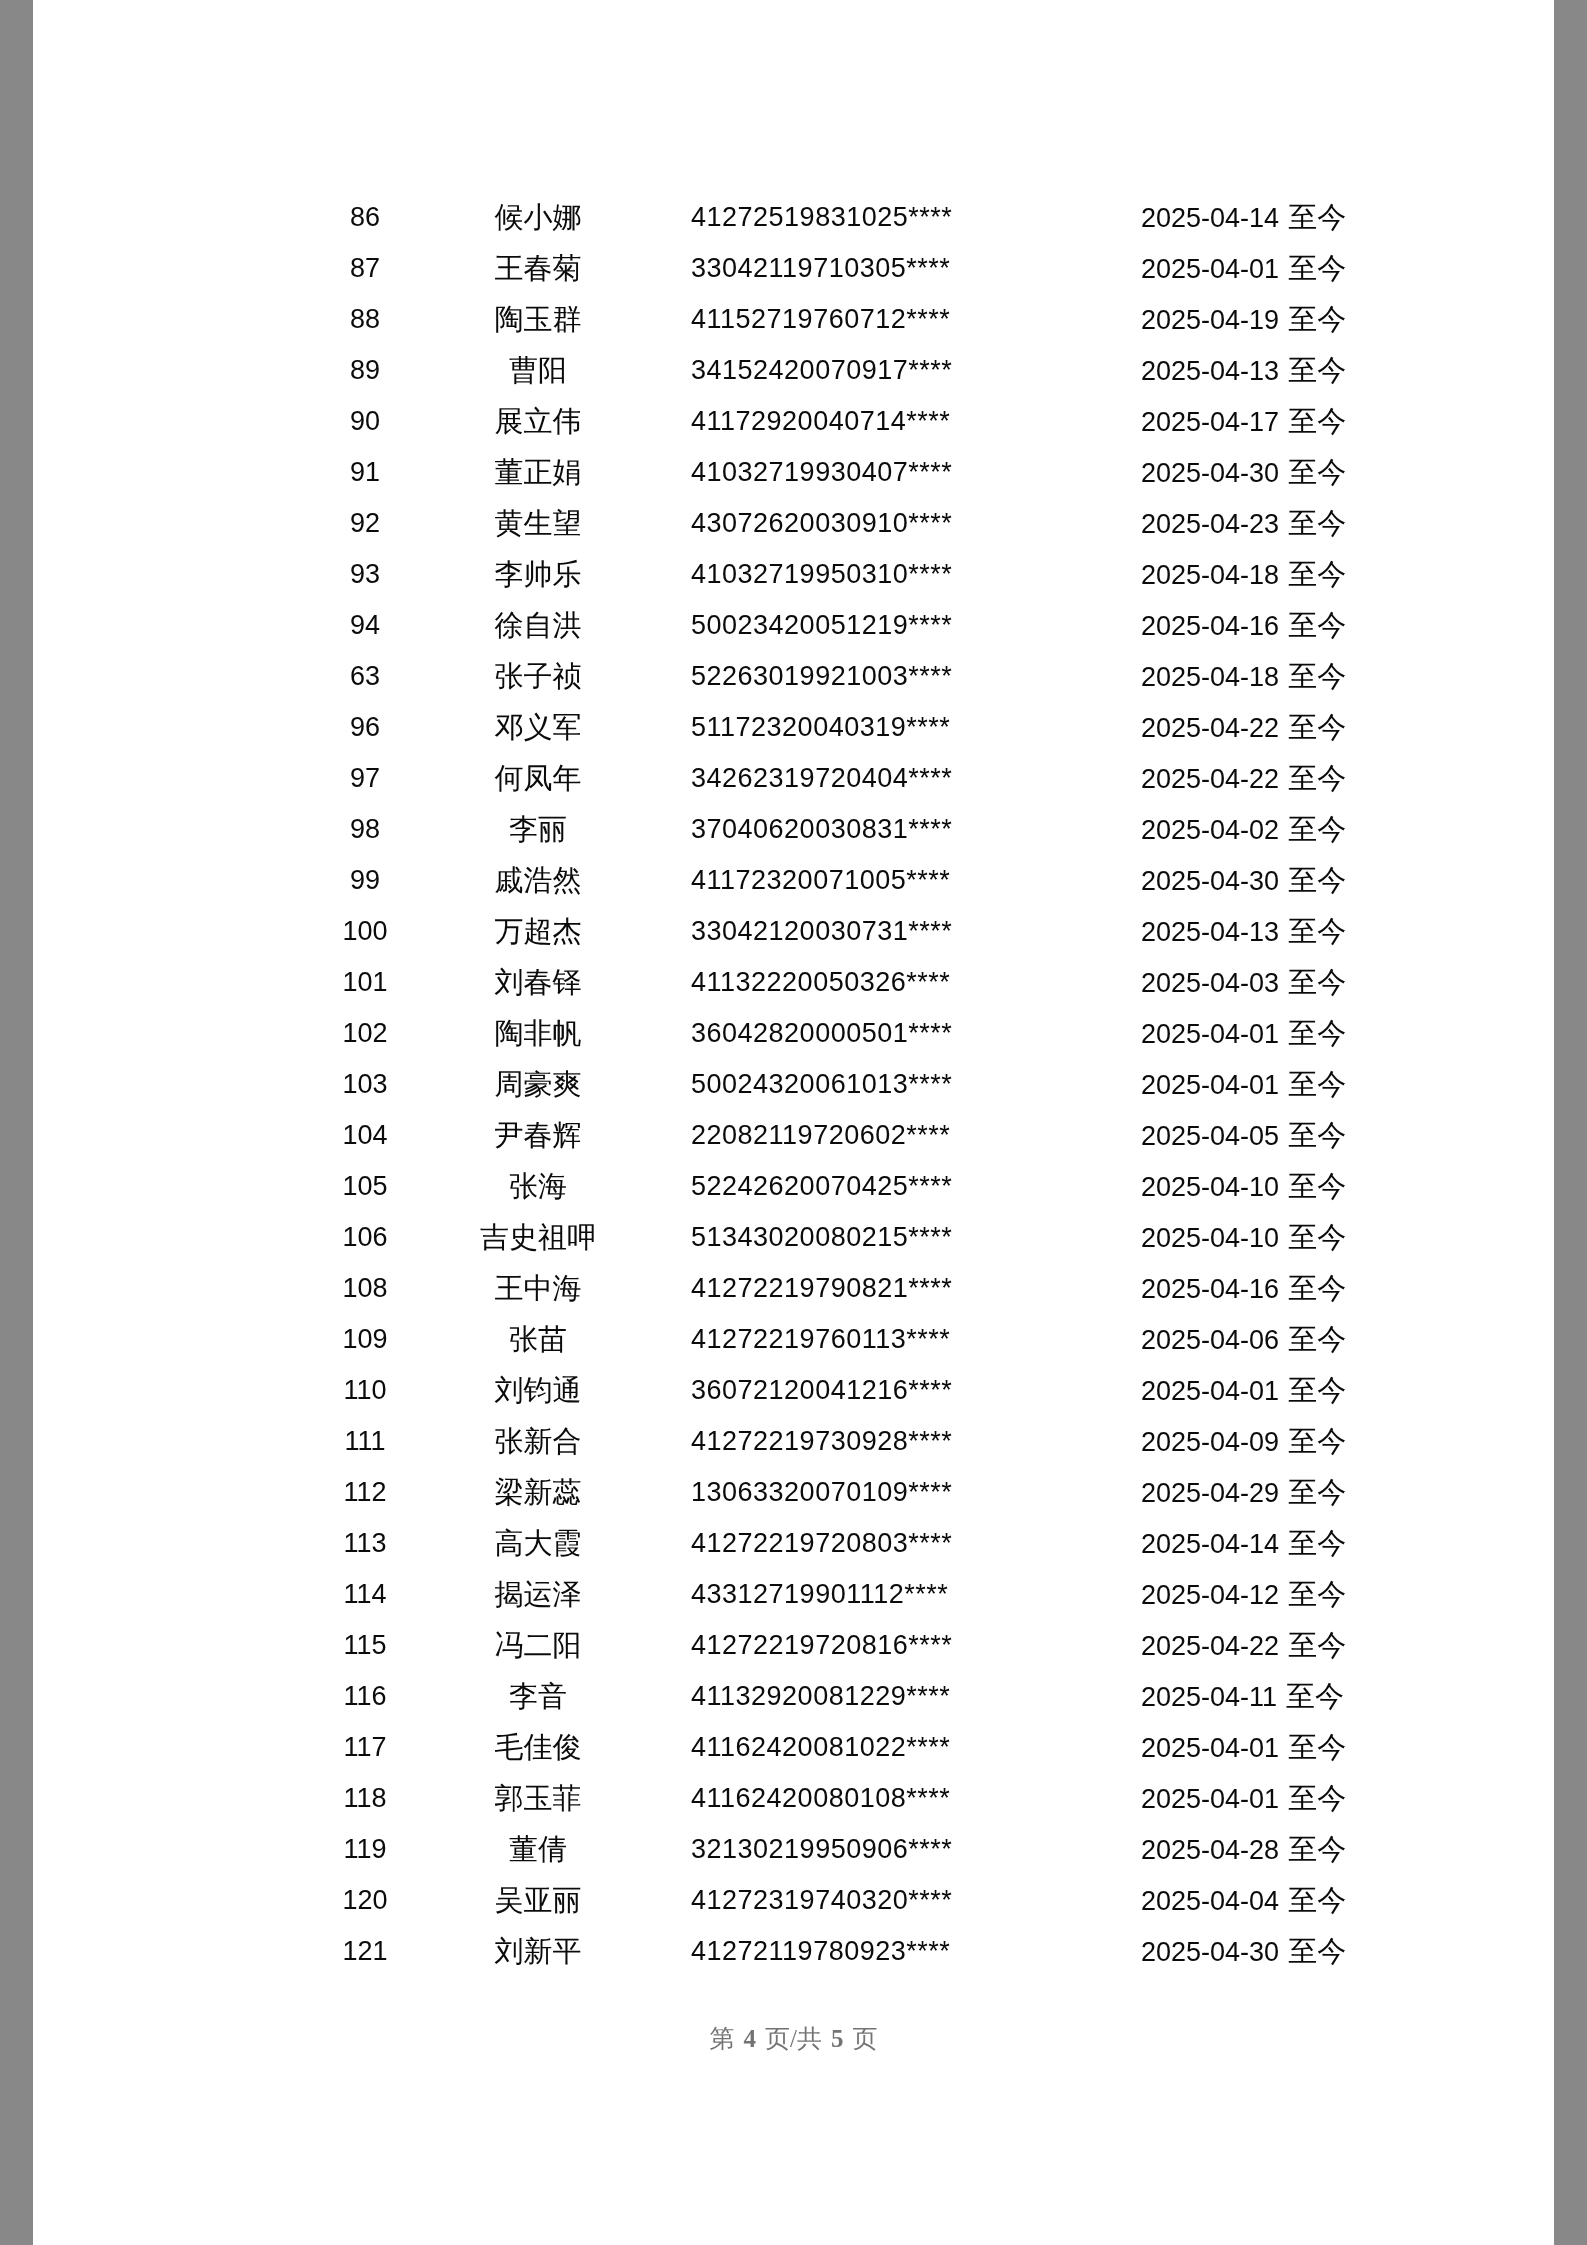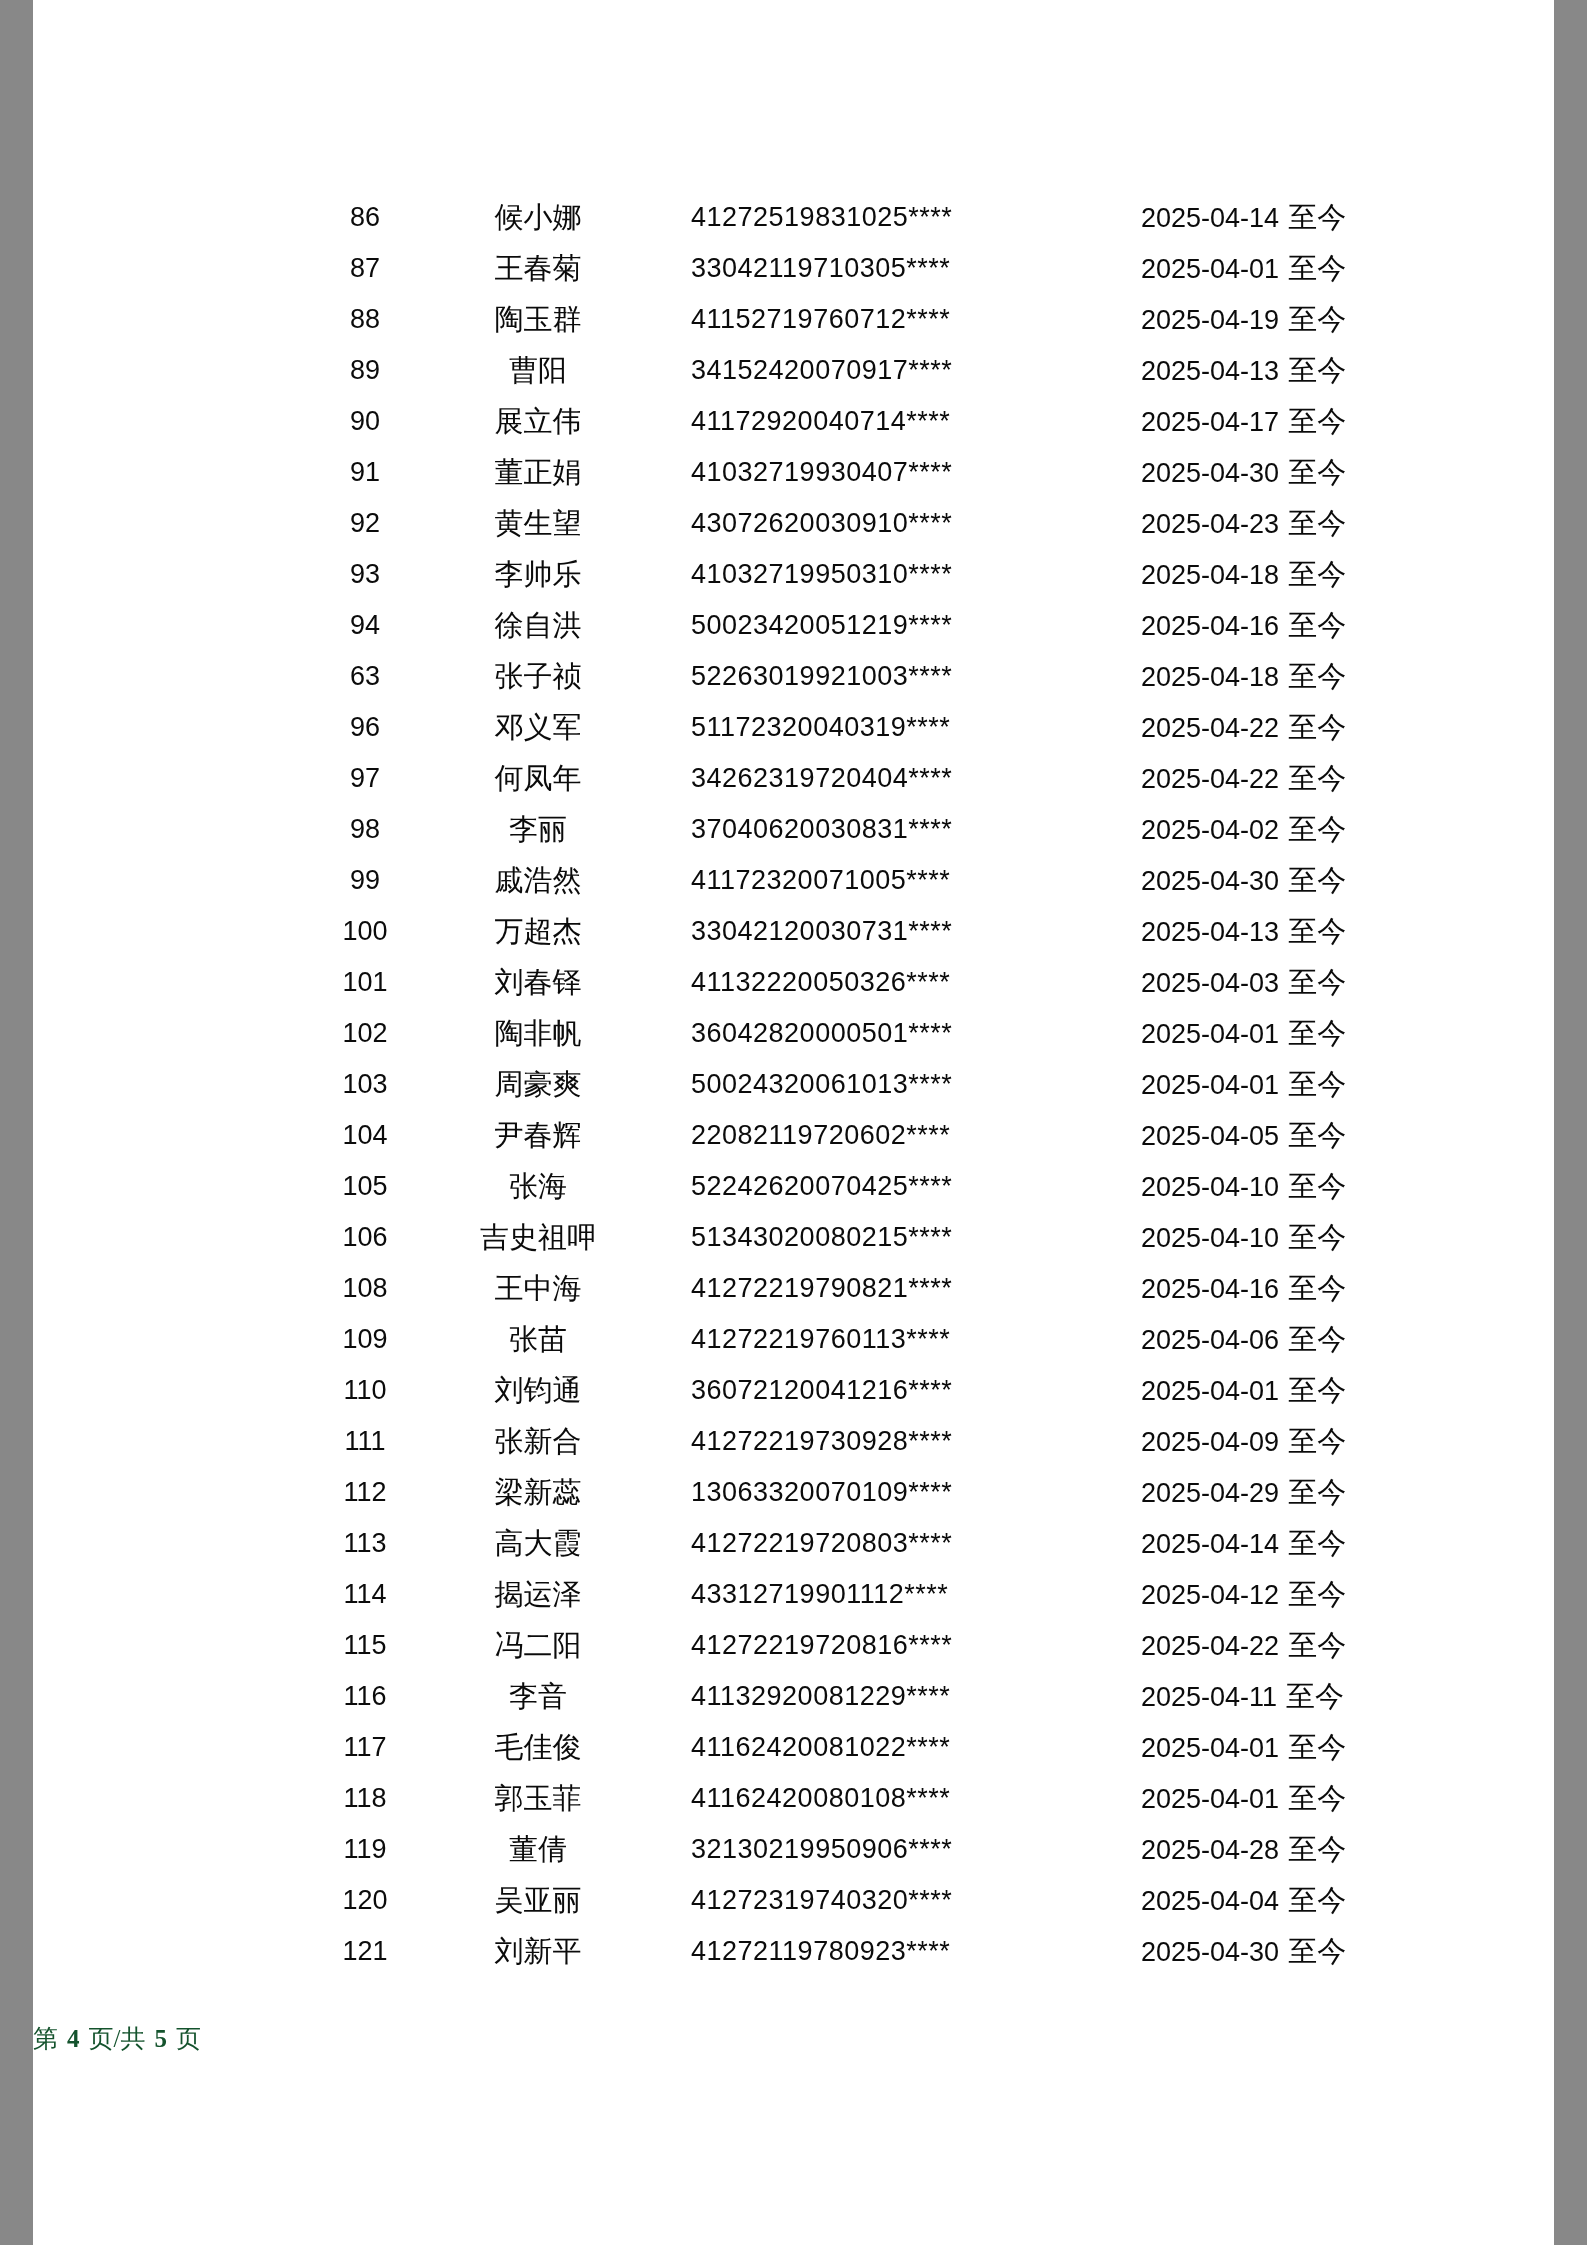--- a/index.html
+++ b/index.html
@@ -39,23 +39,24 @@
     font-size: 27px;
     margin-left: 24px;
   }
   .c-date .until {
     font-family: "Liberation Serif", serif;
     font-size: 29px;
     margin-left: 9px;
   }
   #footer {
     position: absolute; top: 2024px; left: 0; width: 100%;
+    text-align: center;
     font-family: "Liberation Serif", serif;
     font-size: 25px; line-height: 30px;
-    color: #14532d;
+    color: #737373;
   }
   #footer .pg-num { font-weight: bold; margin: 0 9px; }
   
   .seal-piece { position: absolute; color: var(--seal-color, #b53331); opacity: 0.92; }
   .seal-bar { background: var(--seal-color, #b53331); border-radius: 4px; }
   #seal-arc-top    { left: 1531px; top: 1669px; width: 60px; height: 11px; transform: rotate(-6deg); }
   #seal-char-ren   { left: 1540px; top: 1682px; font-size: 76px; line-height: 1;
                      font-family: "Liberation Serif", serif; transform: rotate(-48deg); }
   #seal-star       { left: 1529px; top: 1804px; width: 118px; height: 118px;
                      background: var(--seal-color, #b53331);

